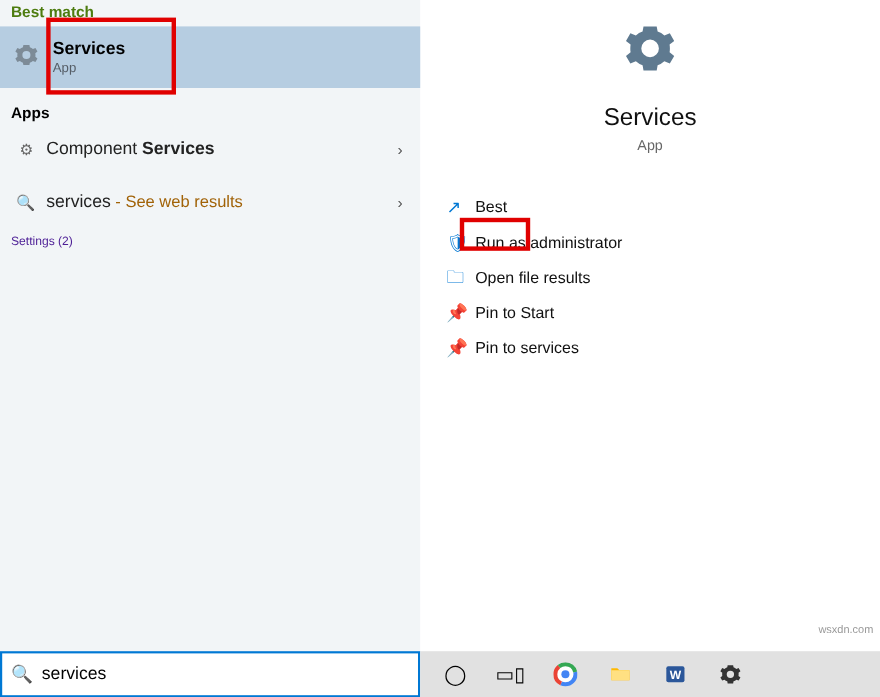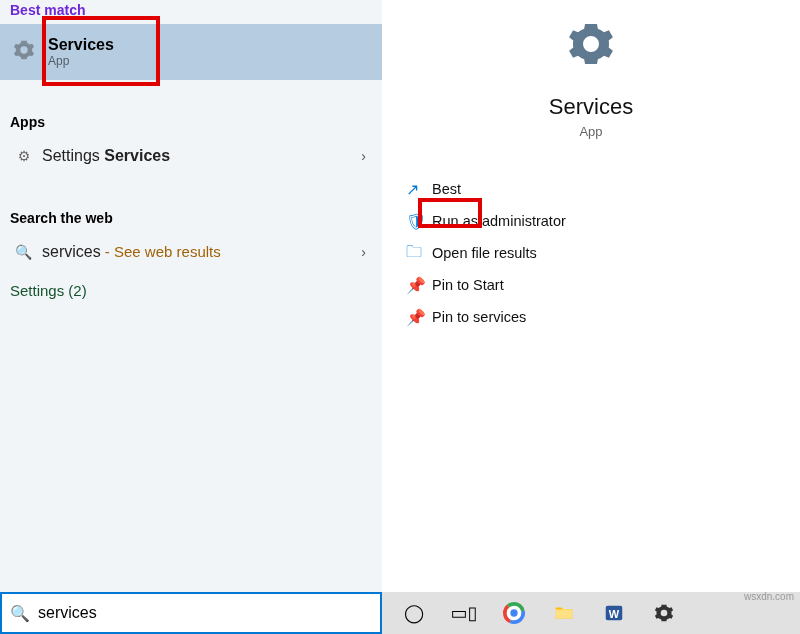--- a/index.html
+++ b/index.html
@@ -3,46 +3,46 @@
   <meta charset="utf-8">
   <style>
     * { margin: 0; padding: 0; box-sizing: border-box; }
     body { font-family: "Segoe UI", Arial, sans-serif; width: 800px; height: 634px; overflow: hidden; position: relative; background: #fff; }
 
     .container { display: flex; height: 592px; }
 
     
     .left { width: 382px; background: #f2f5f7; display: flex; flex-direction: column; height: 100%; position: relative; }
 
-    .section-hdr { font-weight: 600; font-size: 14px; padding: 2px 10px 6px; color: #6d28d9; }
+    .section-hdr { font-weight: 600; font-size: 14px; padding: 2px 10px 6px; color: #4d7c0f; }
     .selected-row {
       background: #b6cde1; height: 56px; display:flex; align-items:center;
       position: relative;
     }
     .selected-row .gear {
       width: 32px; text-align:center; margin-left:8px;
     }
     .selected-row .txt { margin-left: 8px; }
     .selected-row .title { font-size:16px; font-weight:600; color:#000; }
     .selected-row .sub   { font-size:12px; color:#555d66; }
     .red-box-result { position:absolute; left:42px; top:-8px; width:118px; height:70px; border:4px solid #e00000; pointer-events:none; }
 
     .apps-sec { padding: 8px 10px 0; }
-    .apps-sec .hdr { font-weight:600; font-size:14px; padding:6px 0;margin-top:20px; }
+    .apps-sec .hdr { font-weight:600; font-size:14px; padding:6px 0; }
     .list-row {
       display:flex; align-items:center; justify-content:space-between;
       height:40px; padding:0 2px; cursor:pointer;
     }
     .list-row .icon { width:24px; text-align:center; font-size:14px; color:#666; }
     .list-row .label { flex:1; font-size:16px; color:#222; margin-left:6px; }
     .list-row .label b { font-weight:600; }
     .list-row .chev  { color:#555; font-size:14px; margin-right:4px; }
     .gray { color:#a16207; font-size:15px; }
 
-    .settings-line { font-size:15px; padding: 10px 10px; color:#14532d; }
+    .settings-line { font-size:11px; padding: 10px 10px; color:#4c1d95; }
 
     
     .right { flex:1; background:#fff; padding-top: 20px; }
     .preview-head { text-align:center; }
     .big-gear { font-size:50px; display:block; height:64px; }
     .preview-title { font-size:22px; color:#111; margin-top:10px; }
     .preview-sub   { font-size:13px; color:#666; margin-top:4px; }
 
     .actions { margin-top: 34px; padding-left: 24px; }
     .action {
@@ -64,21 +64,21 @@
     }
 
     
     .taskbar {
       position:absolute; left:382px; bottom:0; right:0; height:42px;
       background:#e1e1e1; display:flex; align-items:center; gap:22px;
       padding-left:18px;
     }
     .tb-item { width:28px; height:28px; display:flex; align-items:center; justify-content:center; font-size:18px; cursor:pointer; }
 
-    .watermark { position:absolute; right:6px; bottom:32px; font-size:10px; color:#999; }
+    .watermark { position:absolute; right:6px; bottom:56px; font-size:10px; color:#999; }
 
     
     .gear-svg { width:48px; height:48px; display:inline-block; }
     .gear-svg-sm { width:22px; height:22px; display:inline-block; opacity:.8; }
   </style>
 </head>
 <body>
 
 <div class="container">
 
@@ -96,28 +96,27 @@
         <div class="sub">App</div>
       </div>
       <div class="red-box-result"></div>
     </div>
 
     <div class="apps-sec">
       <div class="hdr">Apps</div>
       <div class="list-row">
         <span class="icon">⚙</span>
         <span class="label">
-          <span>Settings </span><b>Services</b>
+          <span>Component </span><b>Services</b>
         </span>
         <span class="chev">›</span>
       </div>
     </div>
 
     <div class="apps-sec">
-      <div class="hdr">Search the web</div>
       <div class="list-row">
         <span class="icon">🔍</span>
         <span class="label">
           <span>services</span><span class="gray"> - See web results</span>
         </span>
         <span class="chev">›</span>
       </div>
     </div>
 
     <div class="settings-line">Settings (2)</div>

